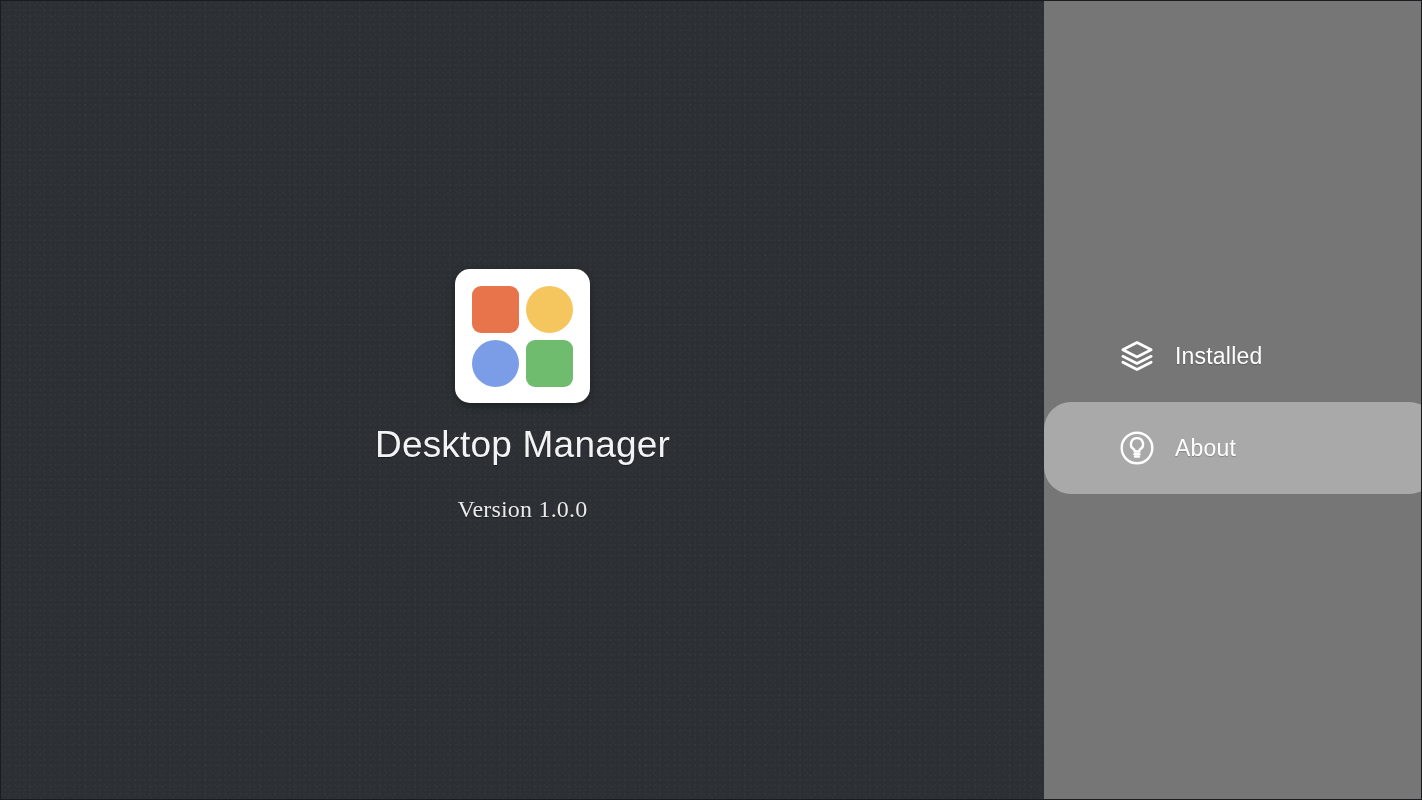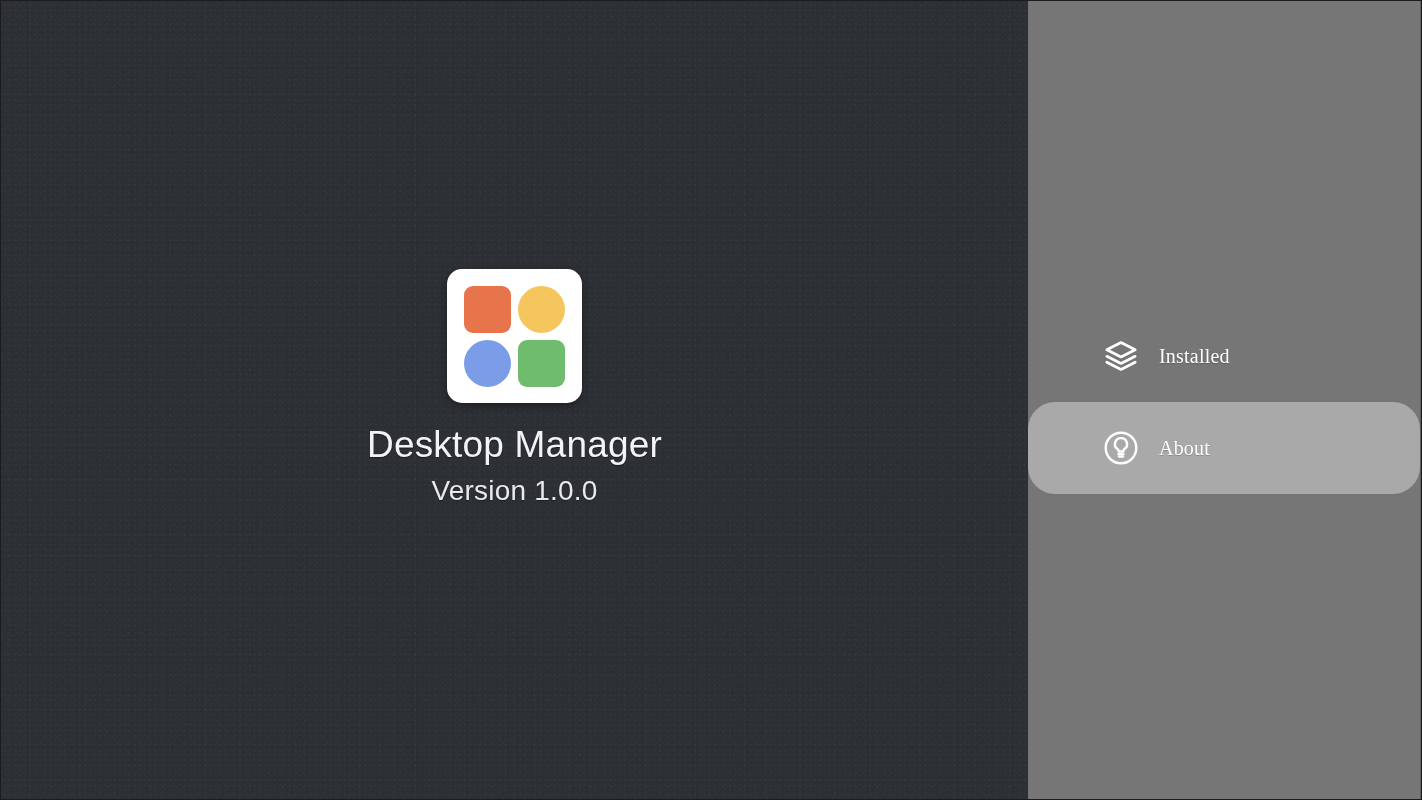--- a/index.html
+++ b/index.html
@@ -78,27 +78,28 @@
     margin-top: 23px;
     color: #f2f3f4;
     font-size: 37px;
     font-weight: 400;
     letter-spacing: 0.2px;
     line-height: 1;
     text-shadow: 0 1px 1px rgba(0,0,0,0.45);
   }
 
   #app-version {
-    margin-top: 14px;
+    margin-top: 34px;
     color: #e8eaeb;
-    font-size: 28px;
+    font-size: 24px;
     font-weight: 400;
     letter-spacing: 0.2px;
     line-height: 1;
     text-shadow: 0 1px 1px rgba(0,0,0,0.4);
+    font-family: Liberation Serif, serif;
   }
 
   
   #sidebar {
     width: 393px;
     height: 100%;
     background: #767676;
     flex-shrink: 0;
     position: relative;
     border-right: 1px solid #5f5f5f;
@@ -124,37 +125,36 @@
     height: 36px;
     flex-shrink: 0;
     display: flex;
     align-items: center;
     justify-content: center;
   }
 
   .nav-label {
     margin-left: 20px;
     color: #ffffff;
-    font-size: 20px;
+    font-size: 23px;
     font-weight: 400;
     letter-spacing: 0.2px;
     line-height: 1;
     text-shadow: 0 1px 1px rgba(0,0,0,0.22);
-    font-family: Liberation Serif, serif;
   }
 
   #nav-installed { top: 309px; }
   #nav-about     { top: 401px; }
 </style>
 </head>
 <body>
 
 <div id="app-window">
 
-  <div id="content-pane" style="background-color: rgb(44, 48, 52);">
+  <div id="content-pane" style="background-color: rgb(44, 48, 52); padding-left: 16px;">
 
     <div id="about-block">
 
       <div id="app-logo">
         <div class="logo-tile tile-sq" style="background:#e8744b;"></div>
         <div class="logo-tile tile-ci" style="background:#f6c65e;"></div>
         <div class="logo-tile tile-ci" style="background:#7b9de8;"></div>
         <div class="logo-tile tile-sq" style="background:#6fbc6e;"></div>
       </div>
 

